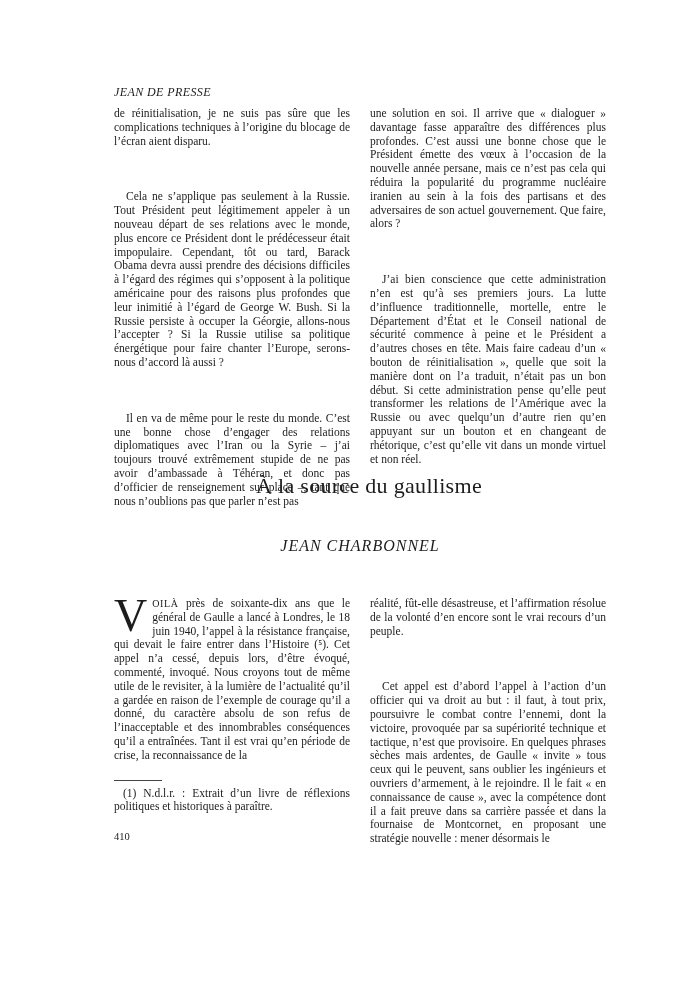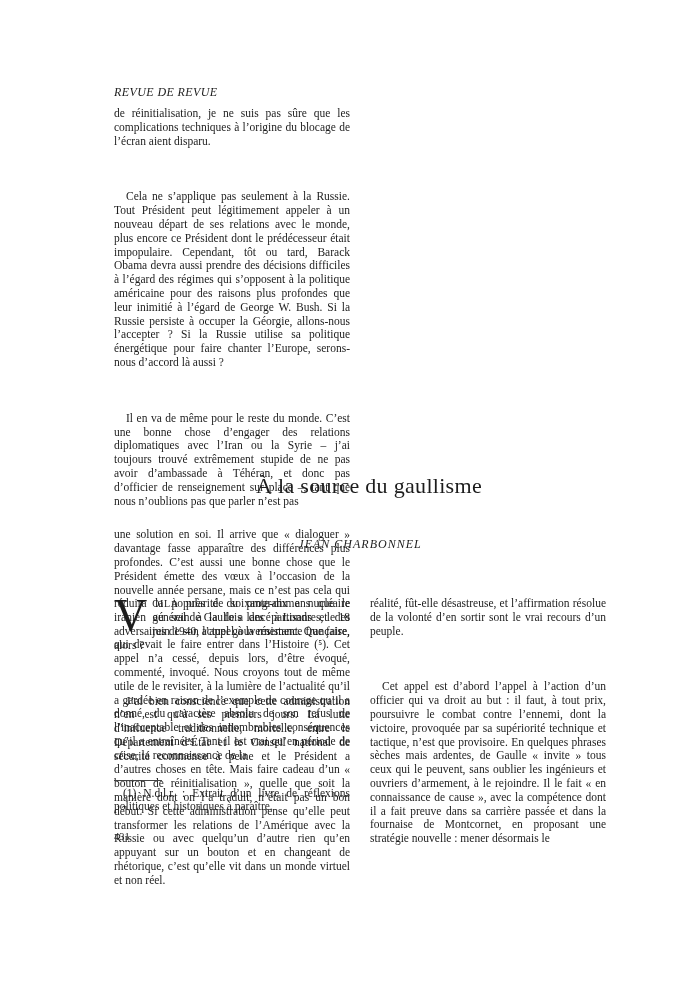--- a/index.html
+++ b/index.html
@@ -21,30 +21,30 @@
 
   .two-col { position:absolute; left:114px; width:492px; display:flex; gap:20px; }
   .col { width:236px; }
 
   .body-text p {
     margin:0; font-size:11.5px; line-height:13.8px;
     text-align:justify; hyphens:auto;
   }
   .body-text p.indent { text-indent:12px;margin-top:42px; }
 
-  .block-press { top:107px;flex-direction:column; }
+  .block-press { top:107px; }
 
   .article-title {
     position:absolute; left:114px; top:464px; width:492px;
     text-align:center; font-size:22px; letter-spacing:0.3px;
     margin:9px; font-weight:normal;
   }
   .article-author {
     position:absolute; left:114px; top:537px; width:492px;
-    text-align:center; font-style:italic; font-size:12px; letter-spacing:1px;
+    text-align:center; font-style:italic; font-size:16px; letter-spacing:1px;
     margin:0;
   }
 
   .block-article { top:597px; }
 
   .dropcap {
     float:left;
     font-size:46px; line-height:36px;
     padding:1px 5px 0 0;
   }
@@ -62,21 +62,21 @@
   .page-number {
     position:absolute; left:114px; top:831px;
     font-size:10.5px;
   }
 </style>
 </head>
 <body>
 
 <div class="page">
 
-  <div class="running-head">REVUE DE REVUE</div>
+  <div class="running-head">JEAN DE PRESSE</div>
 
   <div class="two-col block-press body-text">
     <div class="col">
 
     <p>de réinitialisation, je ne suis pas sûre que les complications techniques à l’origine du blocage de l’écran aient disparu.</p>
         <p class="indent">Cela ne s’applique pas seulement à la Russie. Tout Président peut légitimement appeler à un nouveau départ de ses relations avec le monde, plus encore ce Président dont le prédécesseur était impopulaire. Cependant, tôt ou tard, Barack Obama devra aussi prendre des décisions difficiles à l’égard des régimes qui s’opposent à la politique américaine pour des raisons plus profondes que leur inimitié à l’égard de George W. Bush. Si la Russie persiste à occuper la Géorgie, allons-nous l’accepter ? Si la Russie utilise sa politique énergétique pour faire chanter l’Europe, serons-nous d’accord là aussi ?</p>
         <p class="indent">Il en va de même pour le reste du monde. C’est une bonne chose d’engager des relations diplomatiques avec l’Iran ou la Syrie – j’ai toujours trouvé extrêmement stupide de ne pas avoir d’ambassade à Téhéran, et donc pas d’officier de renseignement sur place –, tant que nous n’oublions pas que parler n’est pas</p>
       </div>
     <div class="col">
 
@@ -92,20 +92,20 @@
   <div class="two-col block-article body-text">
     <div class="col">
       <p><span class="dropcap">V</span><span class="lead-smallcaps">OILÀ</span><span> près de soixante-dix ans que le général de Gaulle a lancé à Londres, le 18 juin 1940, l’appel à la résistance française, qui devait le faire entrer dans l’Histoire (⁵). Cet appel n’a cessé, depuis lors, d’être évoqué, commenté, invoqué. Nous croyons tout de même utile de le revisiter, à la lumière de l’actualité qu’il a gardée en raison de l’exemple de courage qu’il a donné, du caractère absolu de son refus de l’inacceptable et des innombrables conséquences qu’il a entraînées. Tant il est vrai qu’en période de crise, la reconnaissance de la</span></p>
       <div class="footnote">
         <div class="footnote-rule"></div>
         <p class="footnote-text">(1) N.d.l.r. : Extrait d’un livre de réflexions politiques et historiques à paraître.</p>
       </div>
     </div>
     <div class="col">
 
-    <p>réalité, fût-elle désastreuse, et l’affirmation résolue de la volonté d’en sortir sont le vrai recours d’un peuple.</p>
+    <p>réalité, fût-elle désastreuse, et l’affirmation résolue de la volonté d’en encore sont le vrai recours d’un peuple.</p>
         <p class="indent">Cet appel est d’abord l’appel à l’action d’un officier qui va droit au but : il faut, à tout prix, poursuivre le combat contre l’ennemi, dont la victoire, provoquée par sa supériorité technique et tactique, n’est que provisoire. En quelques phrases sèches mais ardentes, de Gaulle « invite » tous ceux qui le peuvent, sans oublier les ingénieurs et ouvriers d’armement, à le rejoindre. Il le fait « en connaissance de cause », avec la compétence dont il a fait preuve dans sa carrière passée et dans la fournaise de Montcornet, en proposant une stratégie nouvelle : mener désormais le</p>
       </div>
   </div>
 
-  <div class="page-number">431</div>
+  <div class="page-number">410</div>
 
 </div>
 
 </body></html>

